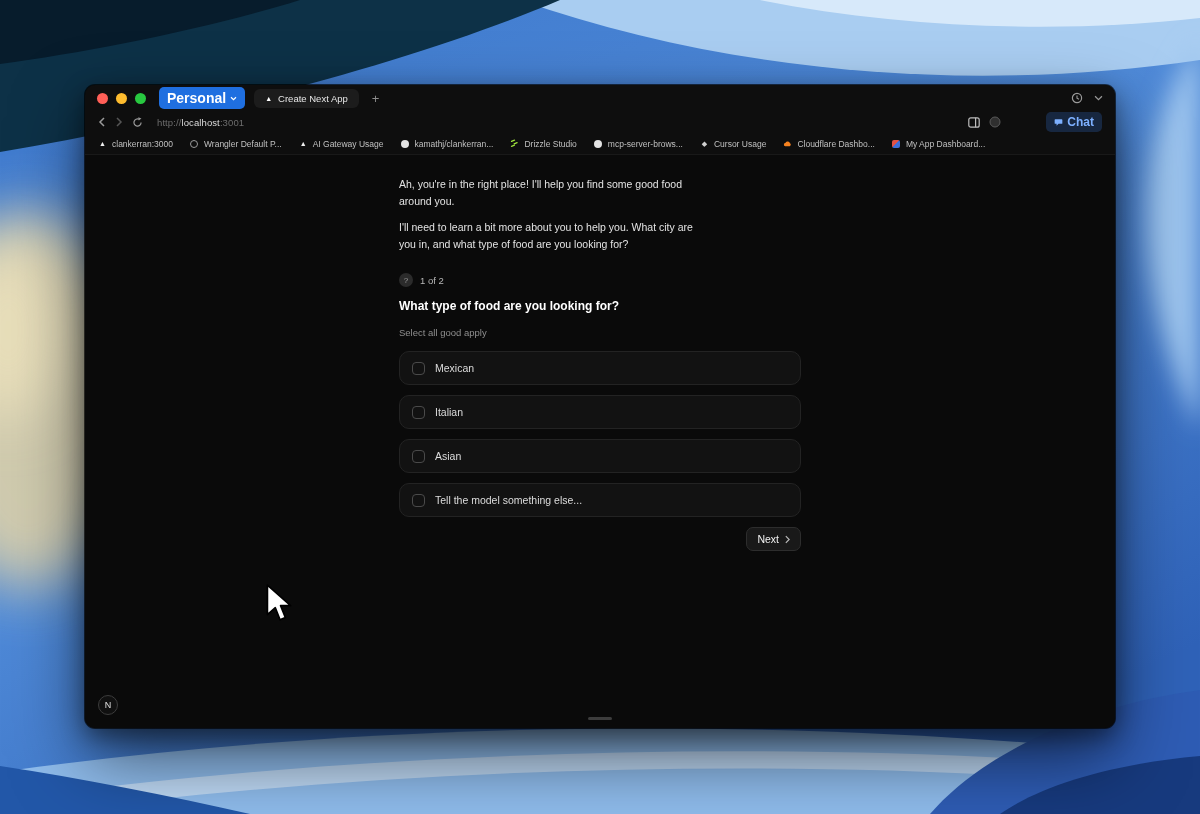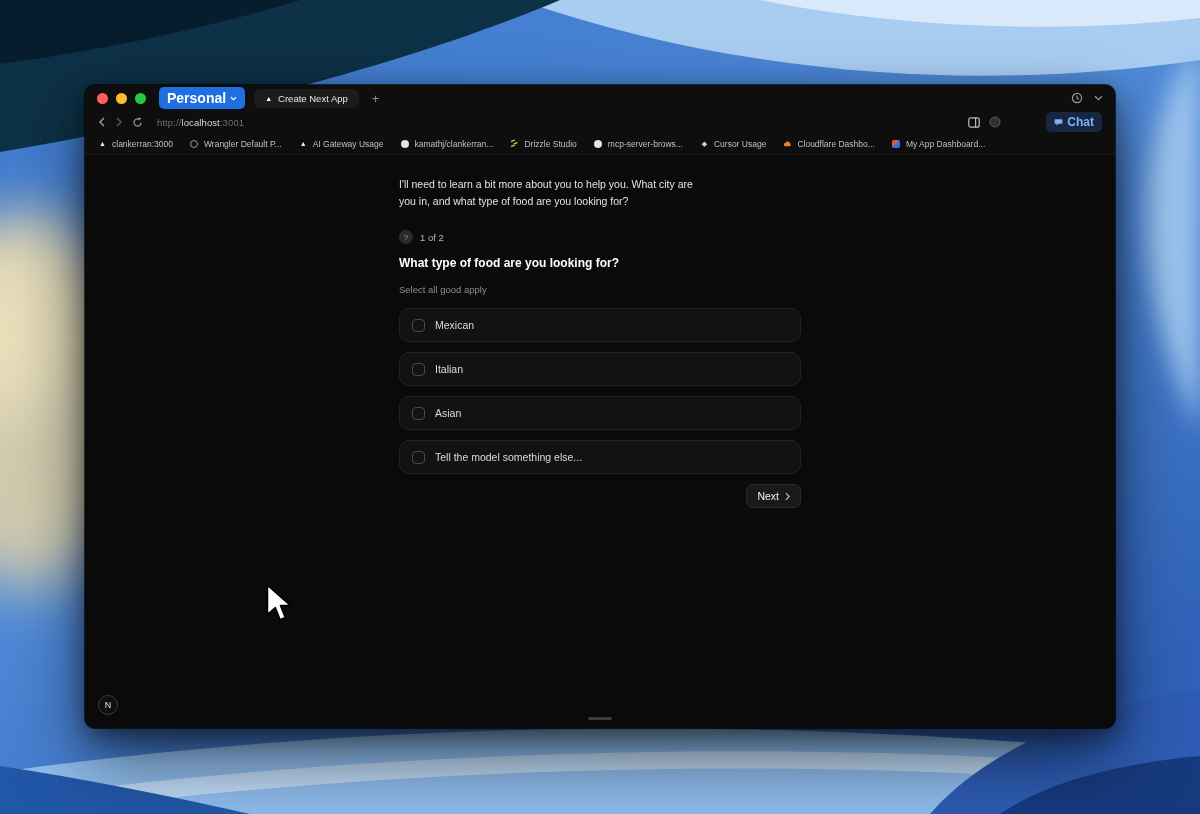--- a/index.html
+++ b/index.html
@@ -234,20 +234,21 @@
           <span class="ic-app"></span>
         </span>
       <span class="bml">My App Dashboard...</span>
     </div>
   </div>
 
   <div class="content">
     <div class="chat-col">
 
 
+      <p class="assist">Ah, you're in the right place! I'll help you find some good food around you.</p>
       <p class="assist">I'll need to learn a bit more about you to help you. What city are you in, and what type of food are you looking for?</p>
 
       <div class="step-row">
         <span class="qbadge">?</span>
         <span class="step-text">1 of 2</span>
       </div>
 
       <div class="question">What type of food are you looking for?</div>
       <div class="hint">Select all good apply</div>
 

